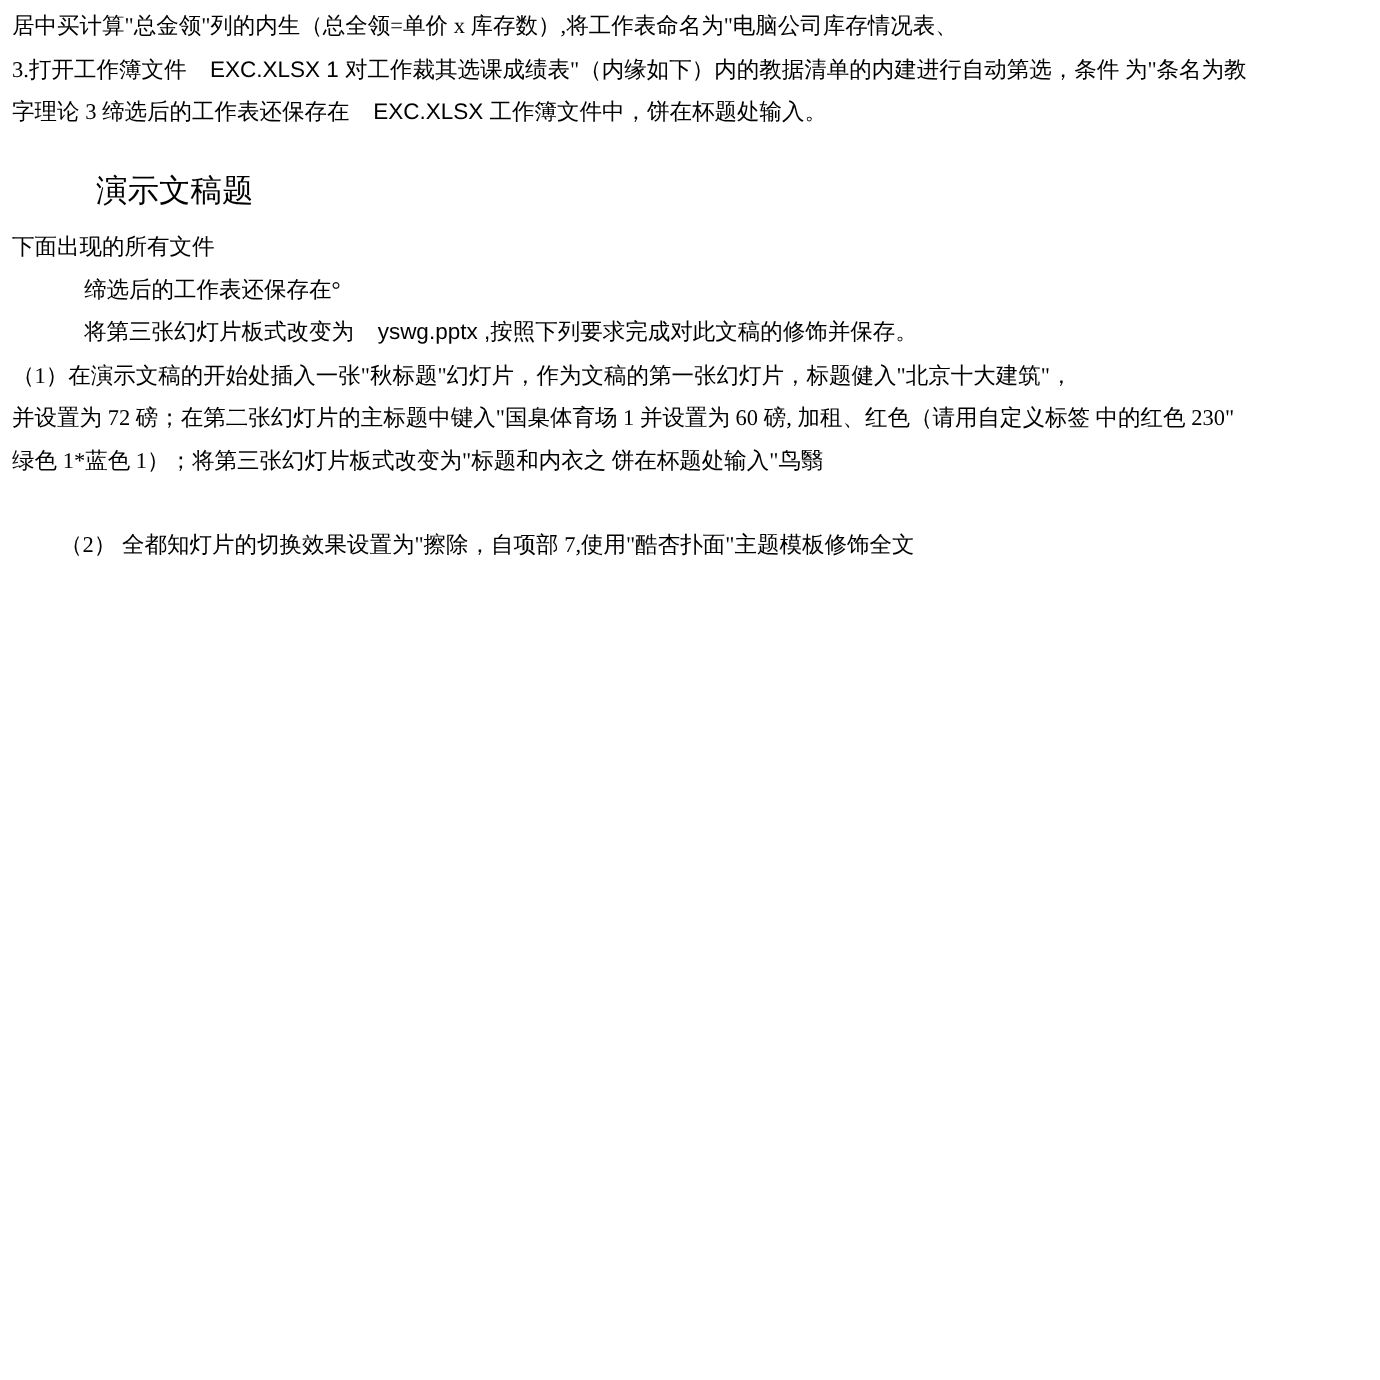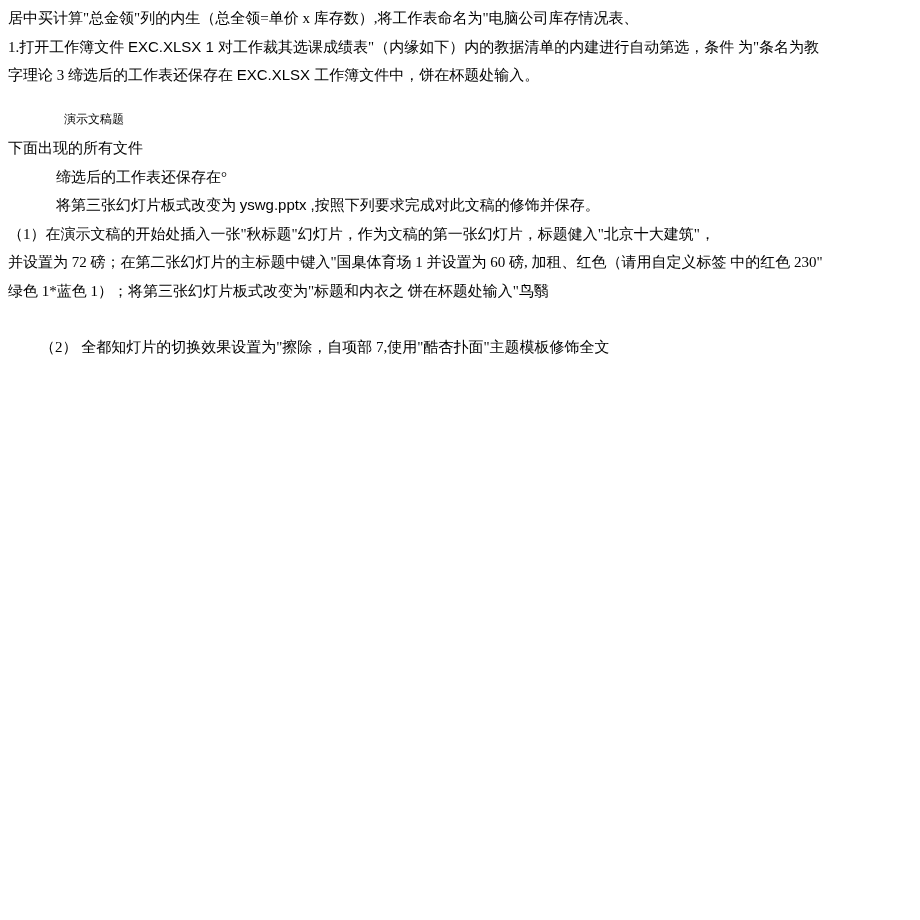--- a/index.html
+++ b/index.html
@@ -17,44 +17,45 @@
       line-height: 1.9;
       padding: 4px 12px 4px 8px;
     }
     .para {
       text-align: left;
     }
     .section-title {
       margin-left: 56px;
       margin-top: 18px;
       margin-bottom: 4px;
-      font-size: 12px;
+      font-size: 21px;
     }
     .latin {
       font-family: Arial, sans-serif;
+      margin-left: 12px;
     }
     .indent-item {
       margin-left: 48px;
     }
     .indent-sub {
       margin-left: 0px;
     }
     .wide-right {
       display: inline-block;
     }
   </style>
 </head>
 <body>
 
 <div class="para">
   <span>居中买计算"总金领"列的内生（总全领=单价 x 库存数）,将工作表命名为"电脑公司库存情况表、</span>
 </div>
 
 <div class="para">
-  <span>1.打开工作簿文件 </span><span class="latin">EXC.XLSX 1 </span><span>对工作裁其选课成绩表"（内缘如下）内的教据清单的内建进行自动第选，条件  为"条名为教</span>
+  <span>3.打开工作簿文件 </span><span class="latin">EXC.XLSX 1 </span><span>对工作裁其选课成绩表"（内缘如下）内的教据清单的内建进行自动第选，条件  为"条名为教</span>
 </div>
 
 <div class="para">
   <span>字理论 3 缔选后的工作表还保存在 </span><span class="latin">EXC.XLSX </span><span>工作簿文件中，饼在杯题处输入。</span>
 </div>
 
 <div class="section-title">
   <span>演示文稿题</span>
 </div>
 

